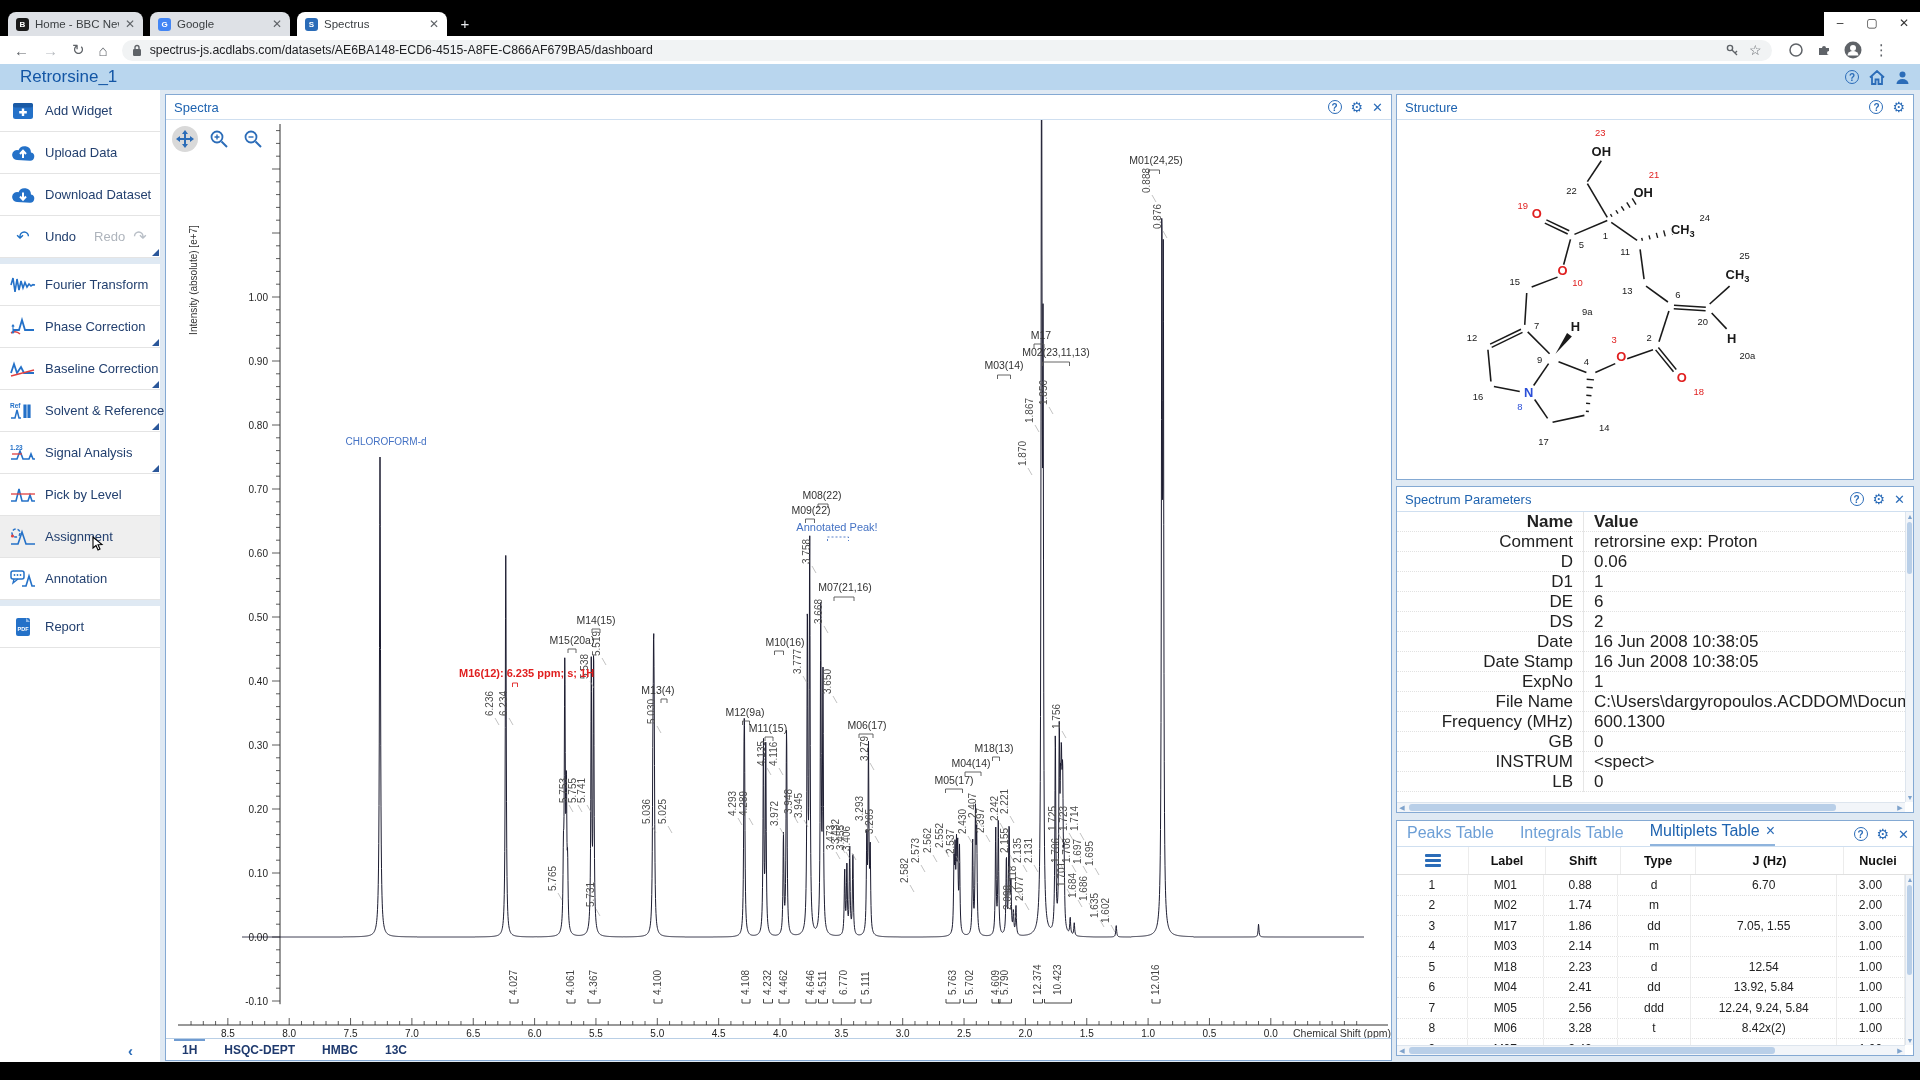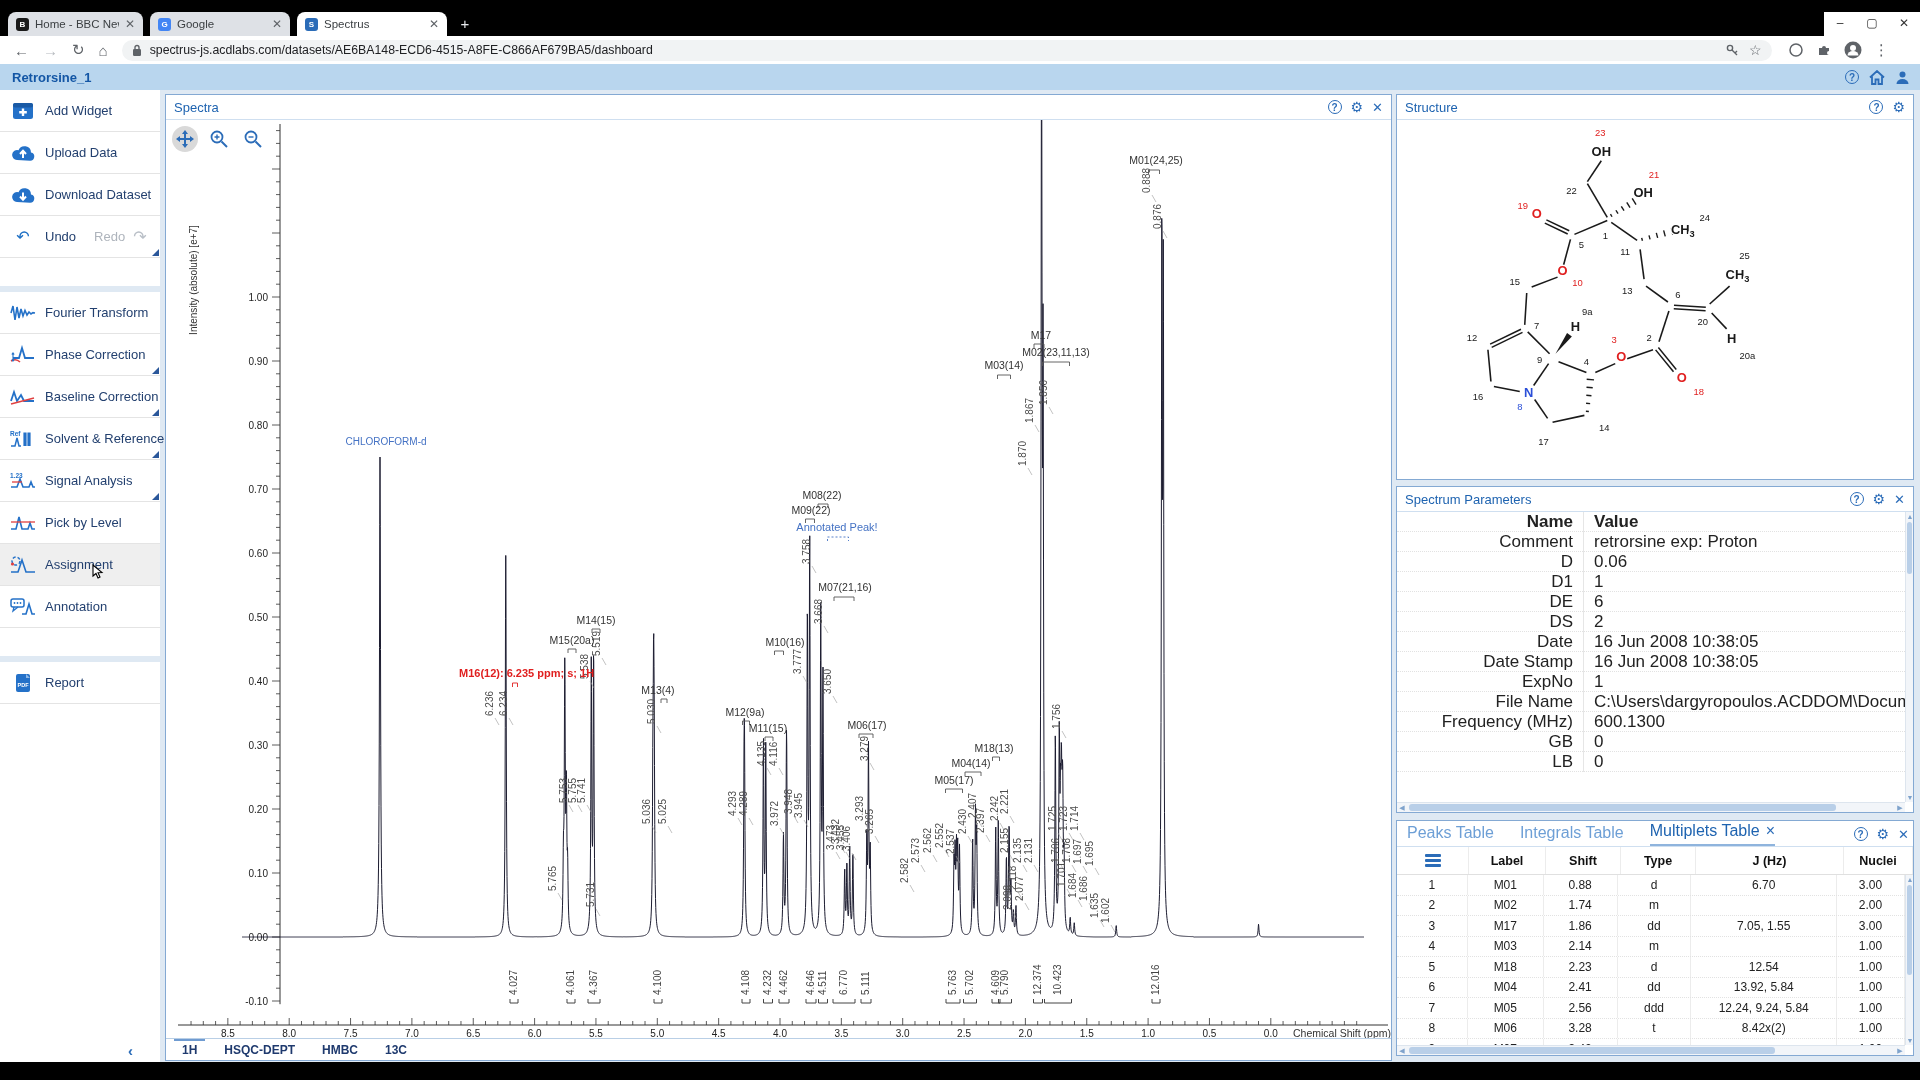--- a/index.html
+++ b/index.html
@@ -24,31 +24,31 @@
   .navic { color:#5f6368; font-size:15px; margin-left:14px; }
   .navic.dis { color:#b6babf; }
   .omnibox { margin-left:14px; width:1650px; height:21px; background:#f1f3f4; border-radius:11px;
              display:flex; align-items:center; padding:0 10px; }
   .omnibox .url { font-size:12.3px; color:#202124; margin-left:8px; flex:1; white-space:nowrap; overflow:hidden; }
   .navbar svg, .omnibox svg { display:block; }
 
   
   .appbar { position:absolute; left:0; top:64px; width:1920px; height:26px; background:#b9d6ee;
             display:flex; align-items:center; }
-  .appbar .apptitle { color:#1356a5; font-weight:bold; font-size:13px; margin-left:12px; flex:1; }
+  .appbar .apptitle { color:#1356a5; font-weight:normal; font-size:17px; margin-left:20px; flex:1; }
   .appic { margin-right:10px; }
 
   
   .content { position:absolute; left:0; top:90px; width:1920px; height:972px; background:#dfe9f3; }
   .sidebar { position:absolute; left:0; top:0; width:160px; height:972px; background:#fff; }
   .sb-item { position:relative; height:42px; border-bottom:1px solid #e4e4e4; display:flex; align-items:center; background:#fff; }
   .sb-item .ic { width:26px; height:24px; margin-left:10px; flex:0 0 26px; display:flex; align-items:center; justify-content:center; }
   .sb-item .lb { font-size:13px; color:#23406f; margin-left:9px; white-space:nowrap; }
   .sb-item.hl { background:#efefef; }
-  .sb-item.gap { border-top:6px solid #dfe9f3; height:48px;margin-top:28px; }
+  .sb-item.gap { border-top:6px solid #dfe9f3; height:48px; }
   .sb-item .fold { position:absolute; right:1px; bottom:1px; width:0; height:0;
                    border-left:7px solid transparent; border-bottom:7px solid #2b579a; }
   .sb-item .redo { color:#aeb4bc; font-size:13px; margin-left:18px; }
   .sb-item .redoic { color:#b9bfc7; font-size:16px; margin-left:8px; }
   .undoic { color:#1d6fc4; font-size:16px; }
   .collapse-chev { position:absolute; left:128px; top:952px; color:#2b6cb8; font-size:15px; font-weight:bold; }
 
   .panel { position:absolute; background:#fff; border:1px solid #84a9d3; border-radius:0; overflow:hidden; }
   .phead { height:25px; border-bottom:1px solid #cfdff0; display:flex; align-items:center; padding:0 8px; }
   .phead .pt { color:#1e63b0; font-size:13px; font-weight:500; flex:1; }
@@ -906,20 +906,24 @@
           </div>
           <div class="prow">
             <span class="nm">Frequency (MHz)</span>
             <span class="vl">600.1300</span>
           </div>
           <div class="prow">
             <span class="nm">GB</span>
             <span class="vl">0</span>
           </div>
           <div class="prow">
+            <span class="nm">INSTRUM</span>
+            <span class="vl">&lt;spect&gt;</span>
+          </div>
+          <div class="prow">
             <span class="nm">LB</span>
             <span class="vl">0</span>
           </div>
         </div>
       <div class="vscroll">
         <span class="arr" style="top:0;">▲</span>
           <div class="thumb"></div>
           <span class="arr" style="bottom:0;">▼</span>
       </div>
       <div class="hscroll">

